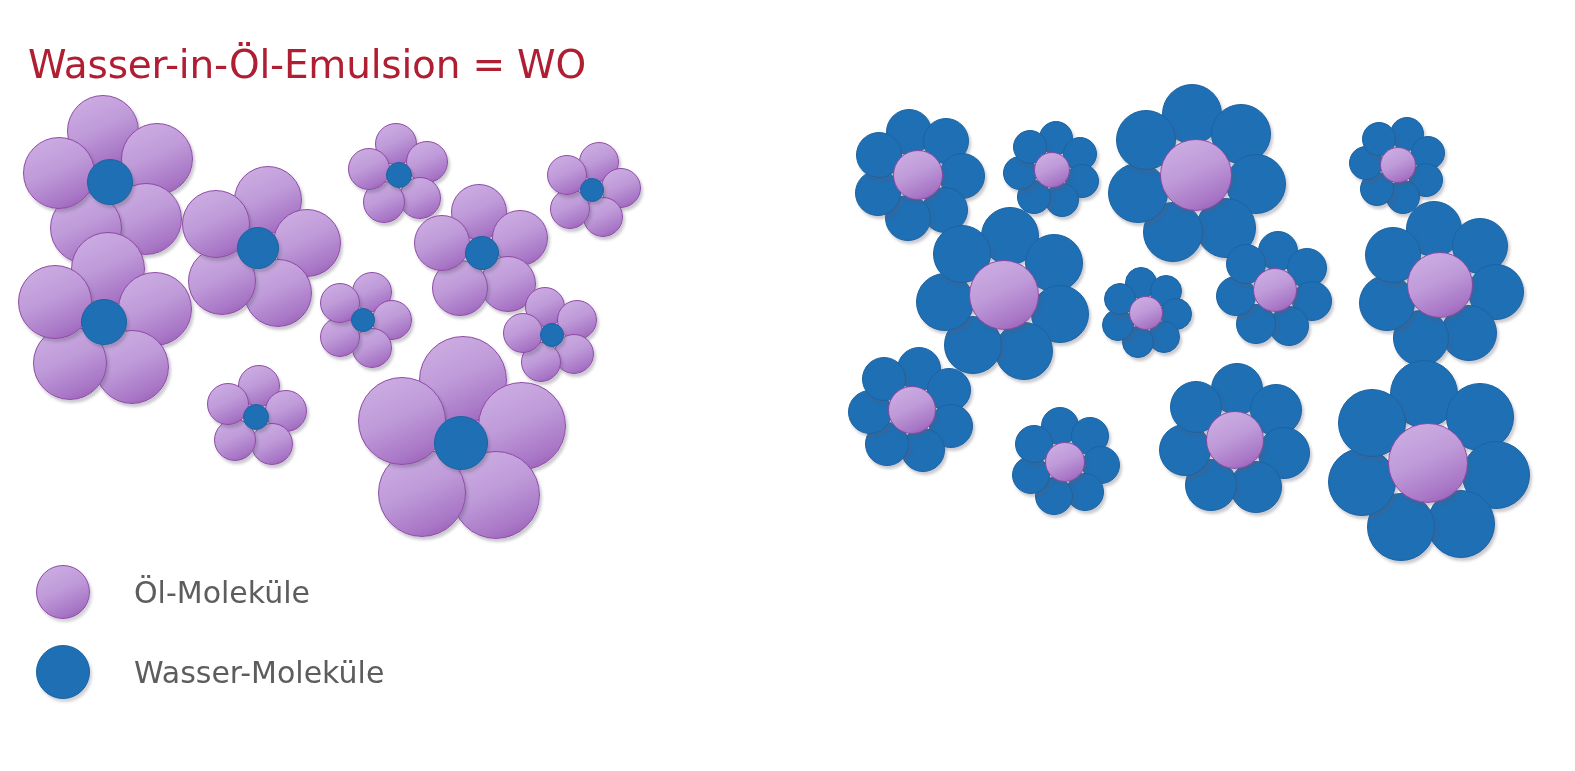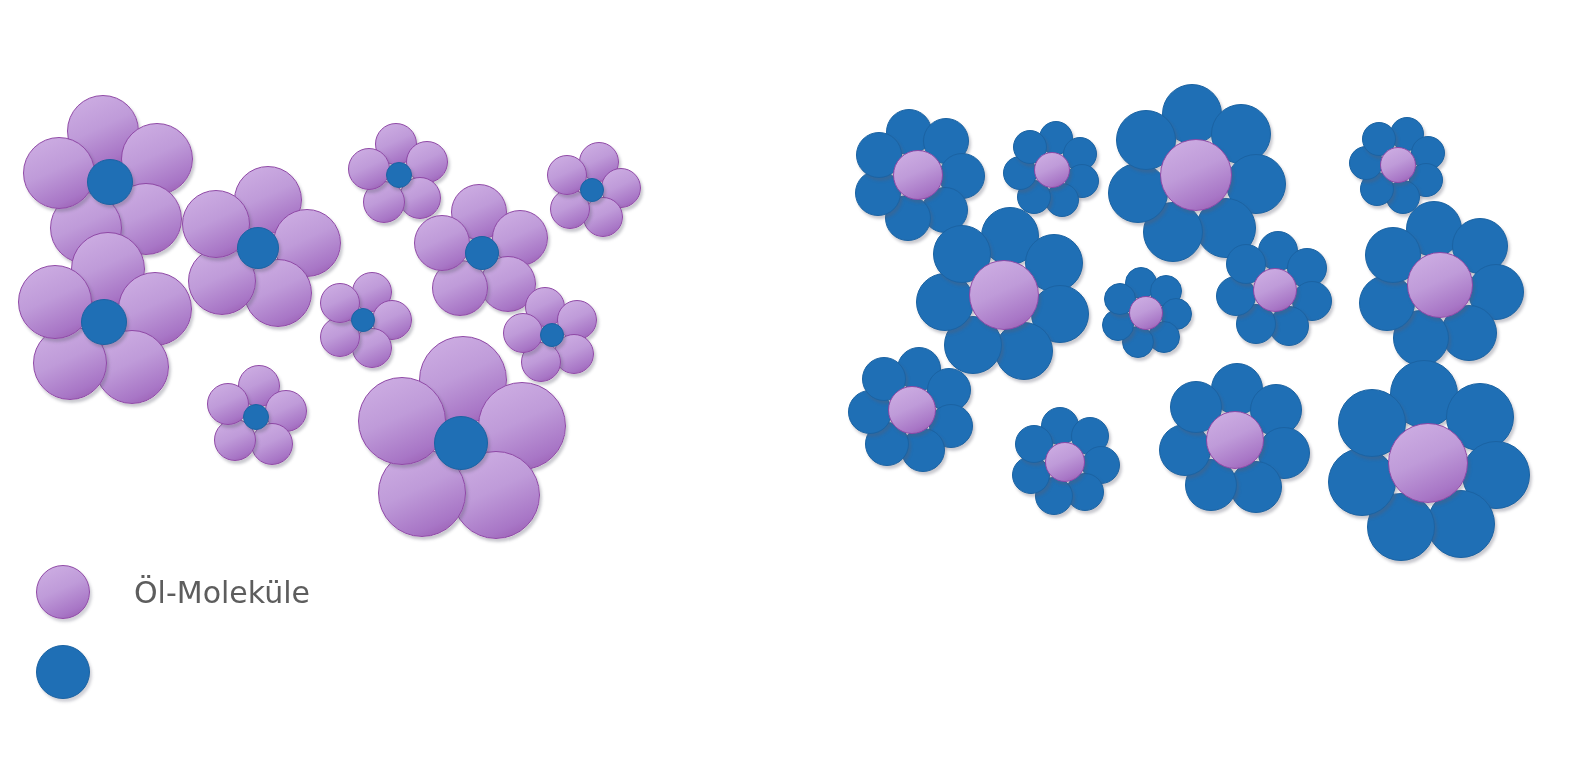--- a/index.html
+++ b/index.html
@@ -105,20 +105,21 @@
   #legend-wo .legend-row:nth-child(1) .legend-label { margin-left: 44px; }
   #legend-wo .legend-row:nth-child(2) .legend-label { margin-left: 44px; }
 </style>
 </head>
 <body>
 
 <div id="root">
 
   <section class="panel" id="panel-wo">
 
+    <h1 class="panel-title" id="title-wo">Wasser-in-Öl-Emulsion = WO</h1>
 
     <div class="cluster-area" id="clusters-wo">
         <div style="position: absolute; left: 0px; top: 0px; width: 100%; height: 100%;">
           <div class="mol shadowed mol-oil-flat" style="left: 66.763px; top: 94.5061px; width: 72px; height: 72px;"></div>
           <div class="mol shadowed mol-oil-flat" style="left: 120.737px; top: 123.205px; width: 72px; height: 72px;"></div>
           <div class="mol shadowed mol-oil-flat" style="left: 110.122px; top: 183.406px; width: 72px; height: 72px;"></div>
           <div class="mol shadowed mol-oil-flat" style="left: 49.5875px; top: 191.913px; width: 72px; height: 72px;"></div>
           <div class="mol shadowed mol-oil-flat" style="left: 22.79px; top: 136.97px; width: 72px; height: 72px;"></div>
           <div class="mol shadowed mol-water" style="left: 87px; top: 159px; width: 46px; height: 46px;"></div>
         </div>
@@ -196,20 +197,21 @@
         </div>
       </div>
 
     <div class="legend" id="legend-wo">
       <div class="legend-row">
         <span class="legend-swatch oil"></span>
         <span class="legend-label">Öl-Moleküle</span>
       </div>
       <div class="legend-row">
         <span class="legend-swatch water"></span>
+        <span class="legend-label">Wasser-Moleküle</span>
       </div>
     </div>
   </section>
 
   <section class="panel" id="panel-ow">
 
 
     <div class="cluster-area" id="clusters-ow">
         <div style="position: absolute; left: 0px; top: 0px; width: 100%; height: 100%;">
           <div class="mol shadowed mol-water" style="left: 65.8519px; top: 108.962px; width: 46px; height: 46px;"></div>

